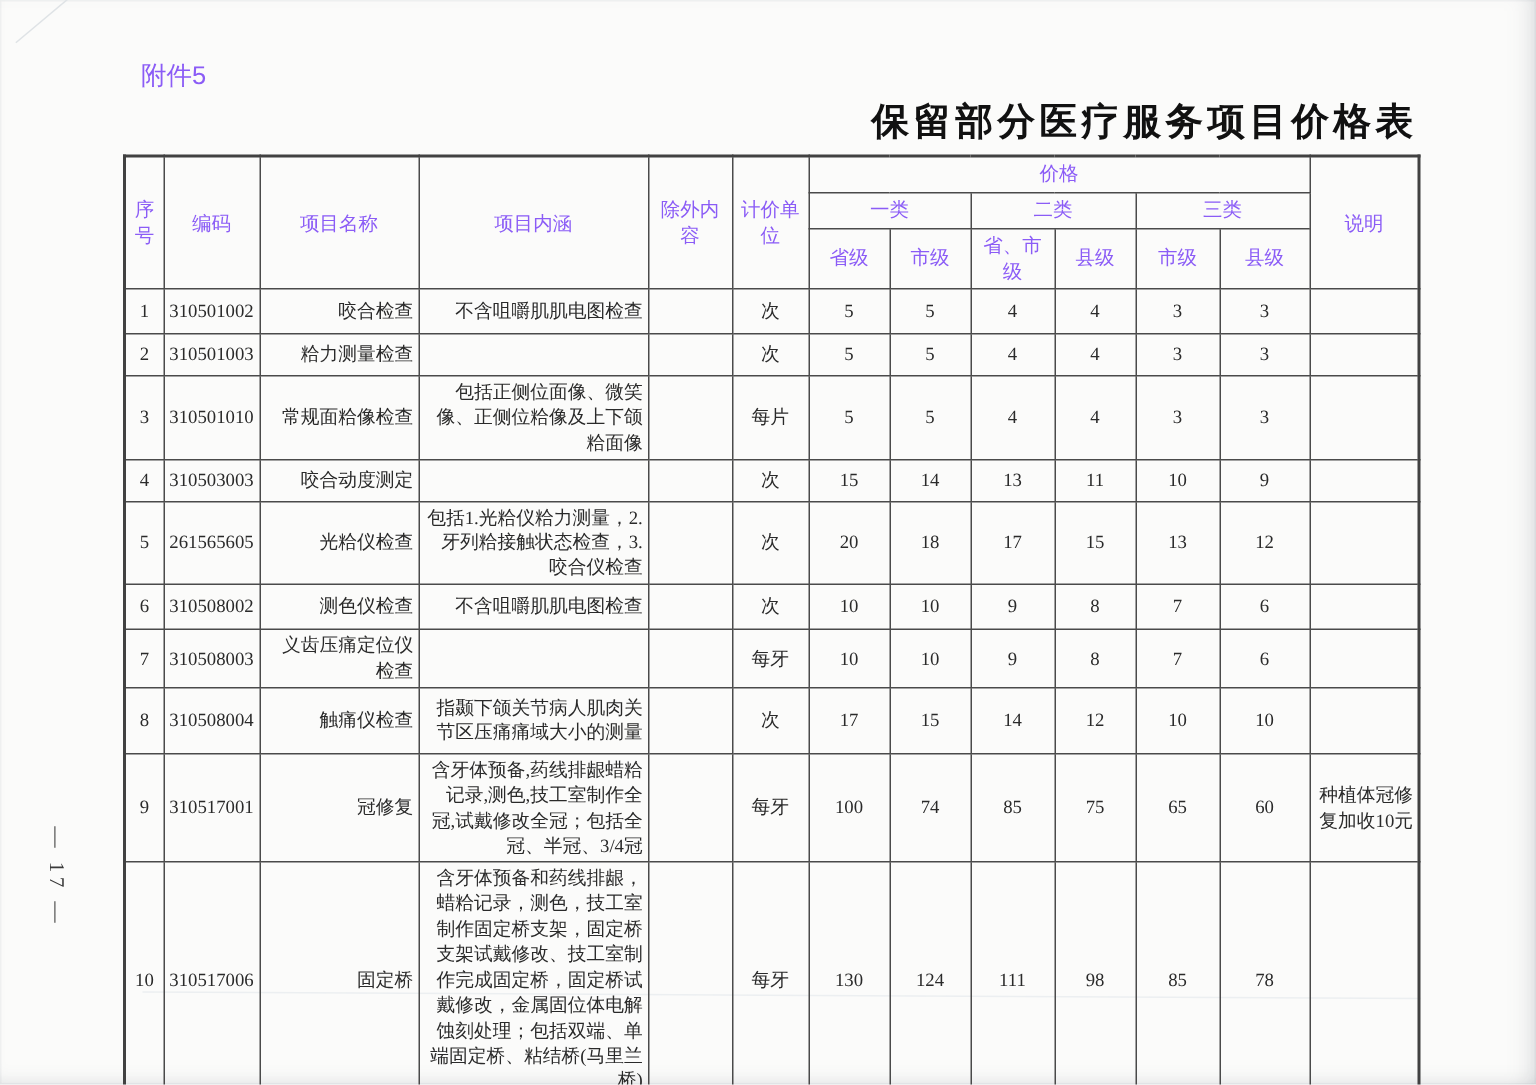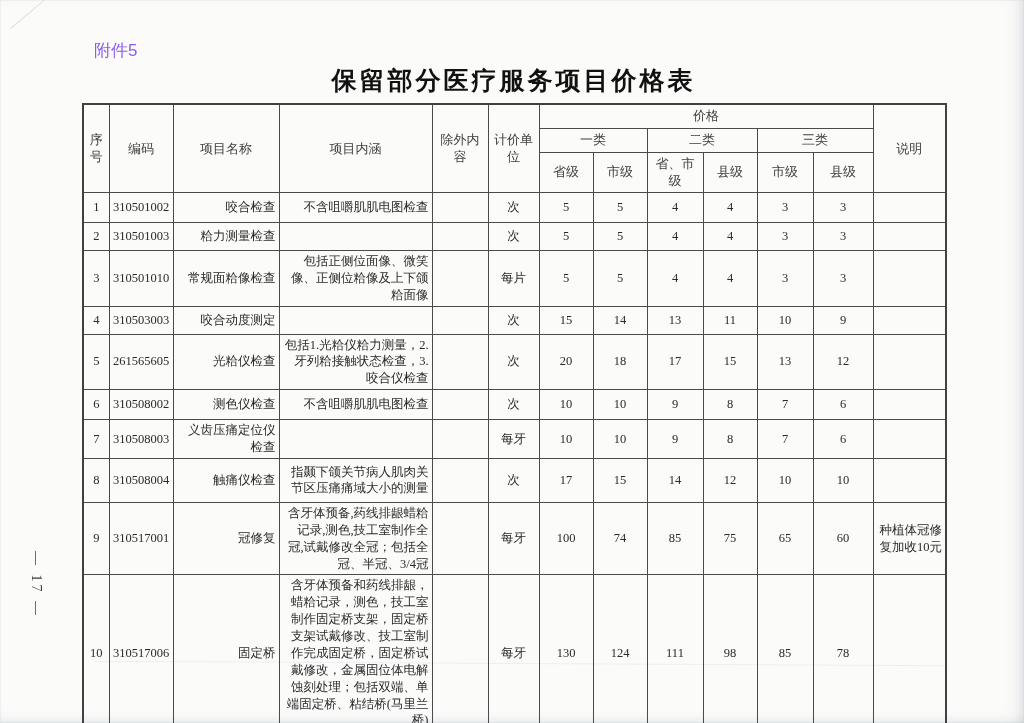--- a/index.html
+++ b/index.html
@@ -8,39 +8,39 @@
     background:#fbfbfa;
     font-family:"Liberation Serif", serif;
     color:#2a2a2a;
   }
   
   .scan-frame{position:absolute;inset:0;box-shadow:inset 0 0 0 1px rgba(120,130,140,.07), inset -14px 0 18px -14px rgba(120,130,140,.35), inset 0 -10px 14px -12px rgba(120,130,140,.30);pointer-events:none;}
   .crease{position:absolute;left:4px;top:10px;width:56px;height:1px;background:#dfe3e6;transform:rotate(-40deg);}
   .ghost-line{position:absolute;left:95px;top:663px;width:852px;height:1px;background:#eceff1;transform:rotate(.3deg);}
 
   .attachment{position:absolute;left:94px;top:39px;font-size:17px;font-family:"Liberation Sans",sans-serif;color:#8b5cf6;}
-  .title{position:absolute;left:82px;top:64px;width:863px;text-align:center;font-size:25px;font-weight:bold;letter-spacing:3px;color:#111;}
+  .title{position:absolute;left:82px;top:64px;width:863px;text-align:right;font-size:25px;font-weight:bold;letter-spacing:3px;color:#111;}
   .page-number{position:absolute;left:28px;top:551px;writing-mode:vertical-rl;font-size:14px;color:#3a3a3a;letter-spacing:3px;}
 
   table.price-table{
     position:absolute;left:82px;top:103px;width:863px;
     border-collapse:collapse;table-layout:fixed;
     border:2px solid #414141;
   }
   .price-table th,.price-table td{
     border:1px solid #4a4a4a;
     padding:2px 3px;
     font-weight:normal;
     font-size:12.5px;
     line-height:1.35;
     vertical-align:middle;
     overflow:hidden;
     word-break:break-all;
   }
-  .price-table thead th{font-size:13px;text-align:center;color:#404040;}
+  .price-table thead th{font-size:13px;text-align:center;color:#8b5cf6;}
   thead tr.hr1{height:24px;}
   thead tr.hr2{height:24px;}
   thead tr.hr3{height:26px;}
   .c-center{text-align:center;}
   .c-left{text-align:right;}
   .c-small{font-size:12px;line-height:1.3;}
   tbody tr.r1{height:30px;} tbody tr.r2{height:28px;} tbody tr.r3{height:56px;}
   tbody tr.r4{height:28px;} tbody tr.r5{height:50px;} tbody tr.r6{height:30px;}
   tbody tr.r7{height:32px;} tbody tr.r8{height:44px;} tbody tr.r9{height:72px;}
   tbody tr.r10{height:112px;}

